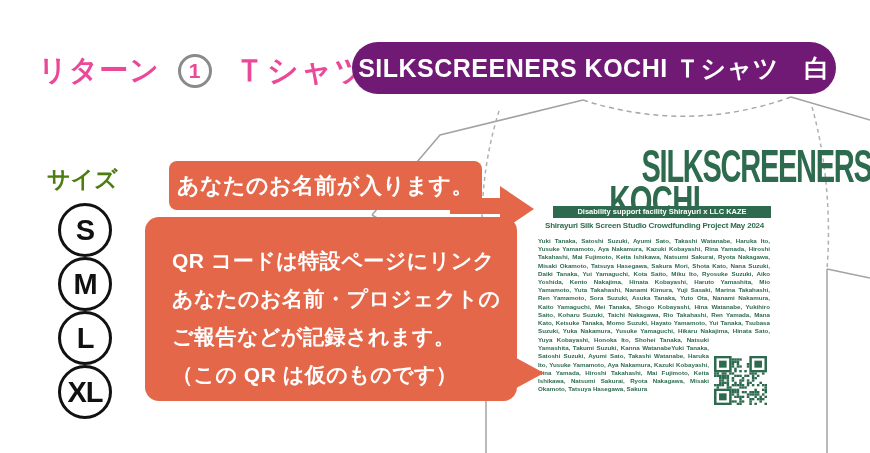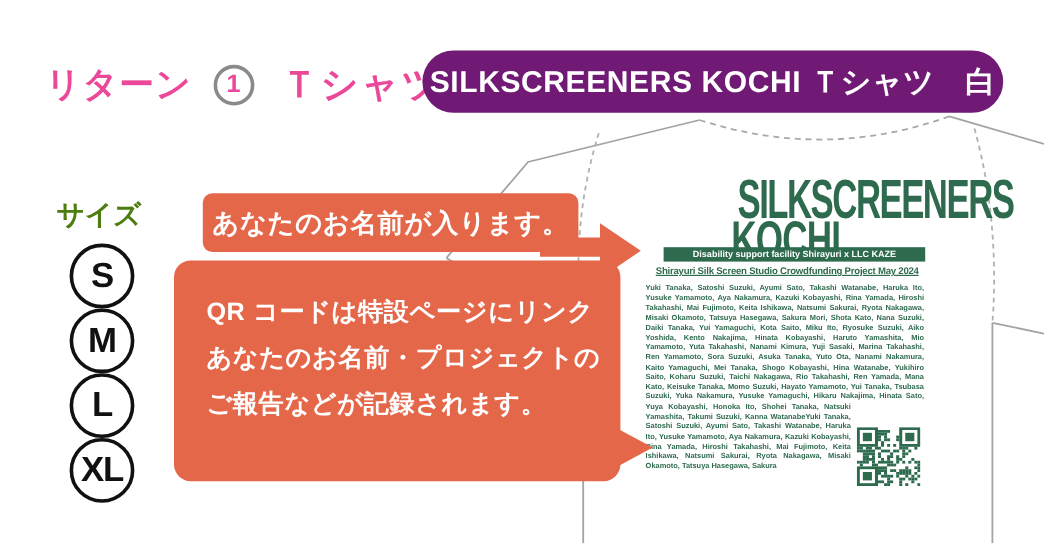--- a/index.html
+++ b/index.html
@@ -45,39 +45,39 @@
     position:absolute;left:145px;top:217px;width:372px;height:184px;border-radius:14px;
     background:#e5674a;color:#fff;font-weight:700;font-size:21px;
     padding:25px 0 0 27px;box-sizing:border-box;z-index:5;letter-spacing:0.5px;
   }
   .callout2 .line{line-height:38px;white-space:nowrap;}
   .arrows{position:absolute;left:0;top:0;z-index:4;}
 
   
   .shirt-svg{position:absolute;left:0;top:0;z-index:1;}
   .logo1{
-    position:absolute;left:547px;top:139px;width:216px;z-index:2;
+    position:absolute;left:574px;top:139px;width:216px;z-index:2;
   }
   .logo1 span{
     display:inline-block;font-size:46px;font-weight:900;color:#2e6b4e;
     transform:scaleX(0.63);transform-origin:center;letter-spacing:-2px;white-space:nowrap;
   }
   .logo2{position:absolute;left:547px;top:176px;width:216px;text-align:center;z-index:2;}
   .logo2 span{
     display:inline-block;font-size:43px;font-weight:900;color:#2e6b4e;
     transform:scaleX(0.68);transform-origin:center;letter-spacing:-1px;white-space:nowrap;
   }
   .banner{
     position:absolute;left:553px;top:206px;width:218px;height:12px;background:#2e6b4e;
     color:#fff;font-size:7.5px;font-weight:700;line-height:12px;text-align:center;
     z-index:2;white-space:nowrap;
   }
   .subtitle{
-    position:absolute;left:545px;top:221px;width:222px;text-align:center;
-    font-size:8px;font-weight:700;color:#2e6b4e;letter-spacing:-0.2px;z-index:2;white-space:nowrap;text-decoration:underline;
+    position:absolute;left:545px;top:221px;width:222px;text-align:left;
+    font-size:8px;font-weight:700;color:#2e6b4e;letter-spacing:-0.2px;z-index:2;white-space:nowrap;
   }
   .names-a{
     position:absolute;left:538px;top:237px;width:232px;z-index:2;
     font-size:6.2px;font-weight:700;color:#2e6b4e;line-height:8.2px;
     text-align:justify;text-align-last:justify;
   }
   .names-b{
     position:absolute;left:538px;top:336px;width:171px;z-index:2;
     font-size:6.2px;font-weight:700;color:#2e6b4e;line-height:8.2px;text-align:justify;
   }
@@ -134,20 +134,21 @@
       </div>
   </div>
 
   <div class="callout1">
     <span>あなたのお名前が入ります。</span>
   </div>
   <div class="callout2">
     <div class="line">QR コードは特設ページにリンク</div>
     <div class="line">あなたのお名前・プロジェクトの</div>
     <div class="line">ご報告などが記録されます。</div>
+    <div class="line">（この QR は仮のものです）</div>
   </div>
 
   <svg class="arrows" width="870" height="453" viewBox="0 0 870 453">
     <polygon points="450,198 500,198 500,186 534,209 500,232 500,214 450,214" fill="#e5674a"></polygon>
     <polygon points="452,363 505,363 505,352 544,373 505,394 505,381 452,381" fill="#e5674a"></polygon>
   </svg>
 
   <div class="logo1"><span>SILKSCREENERS</span></div>
   <div class="logo2"><span>KOCHI</span></div>
   <div class="banner">Disability support facility Shirayuri  x  LLC KAZE</div>

